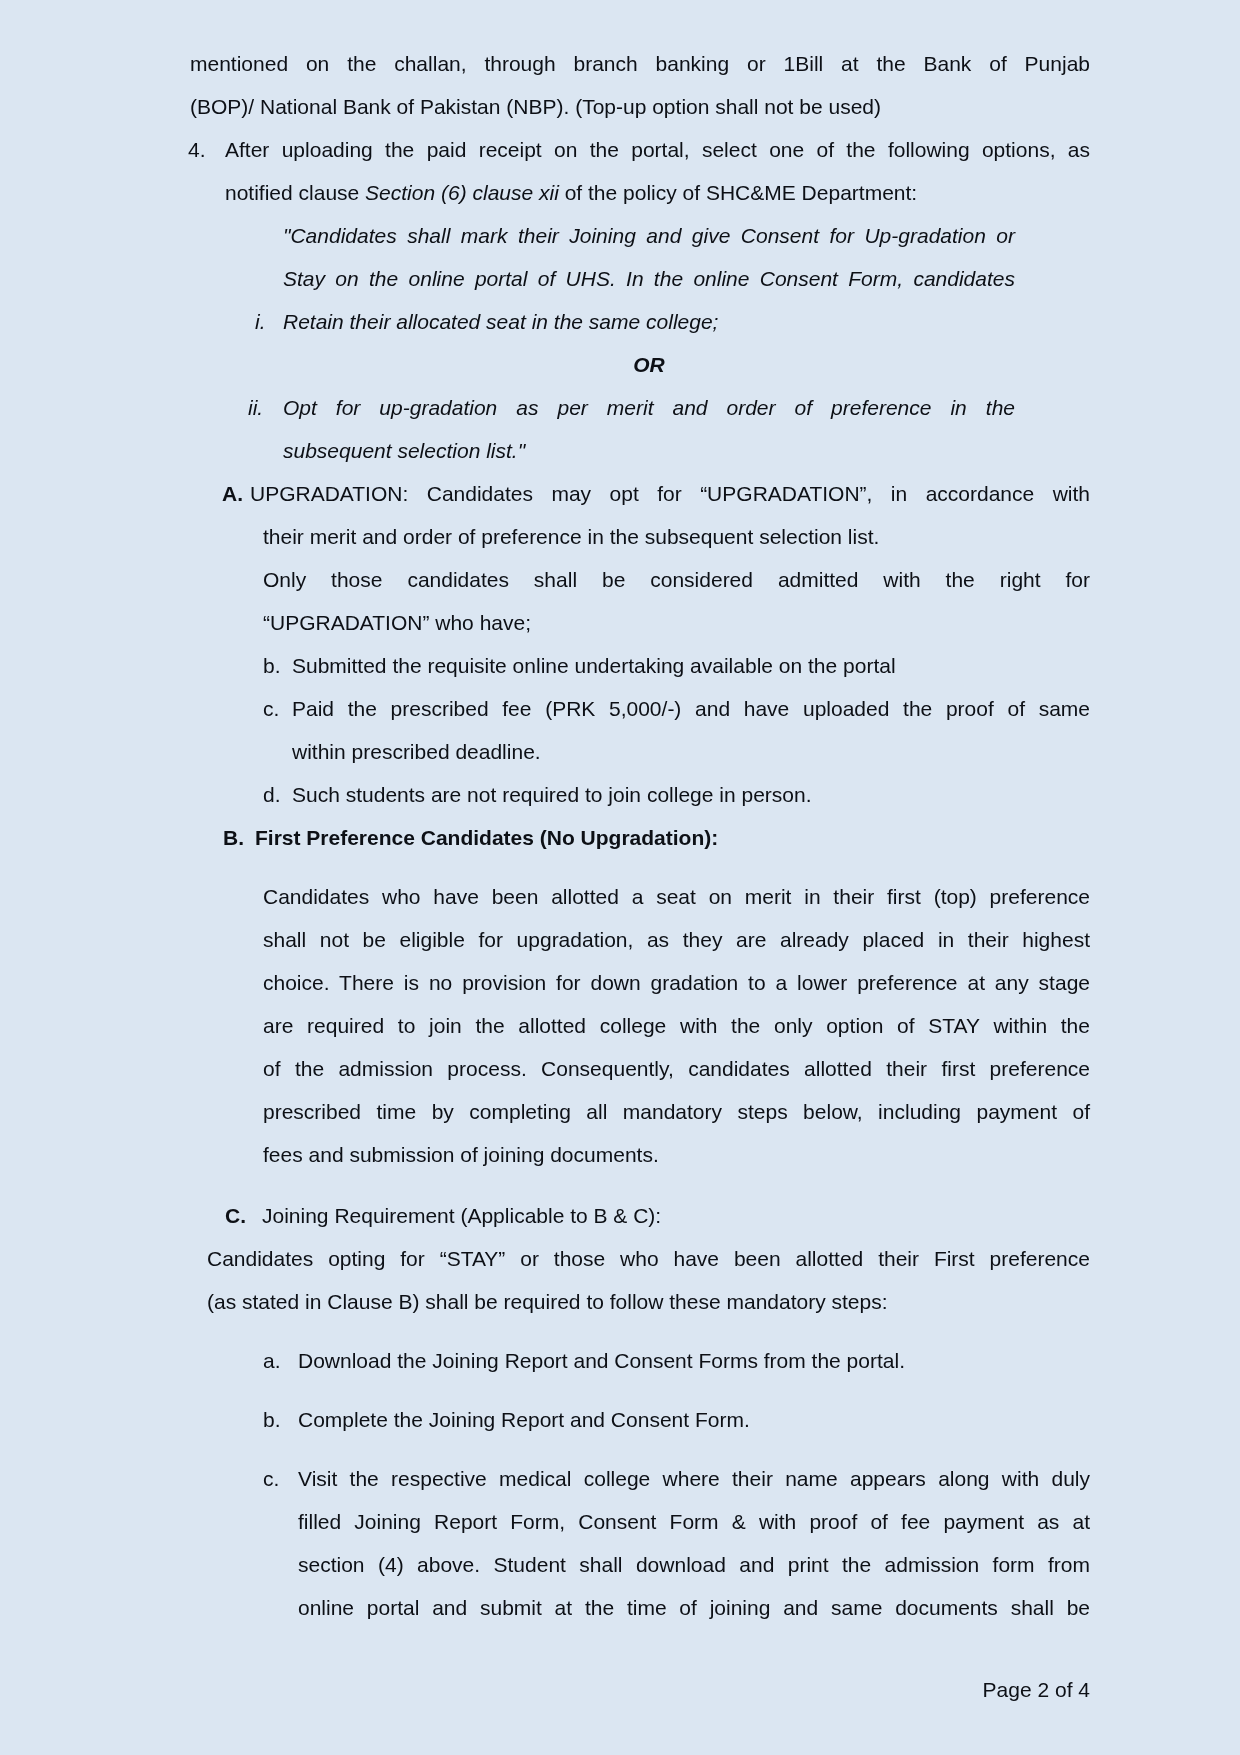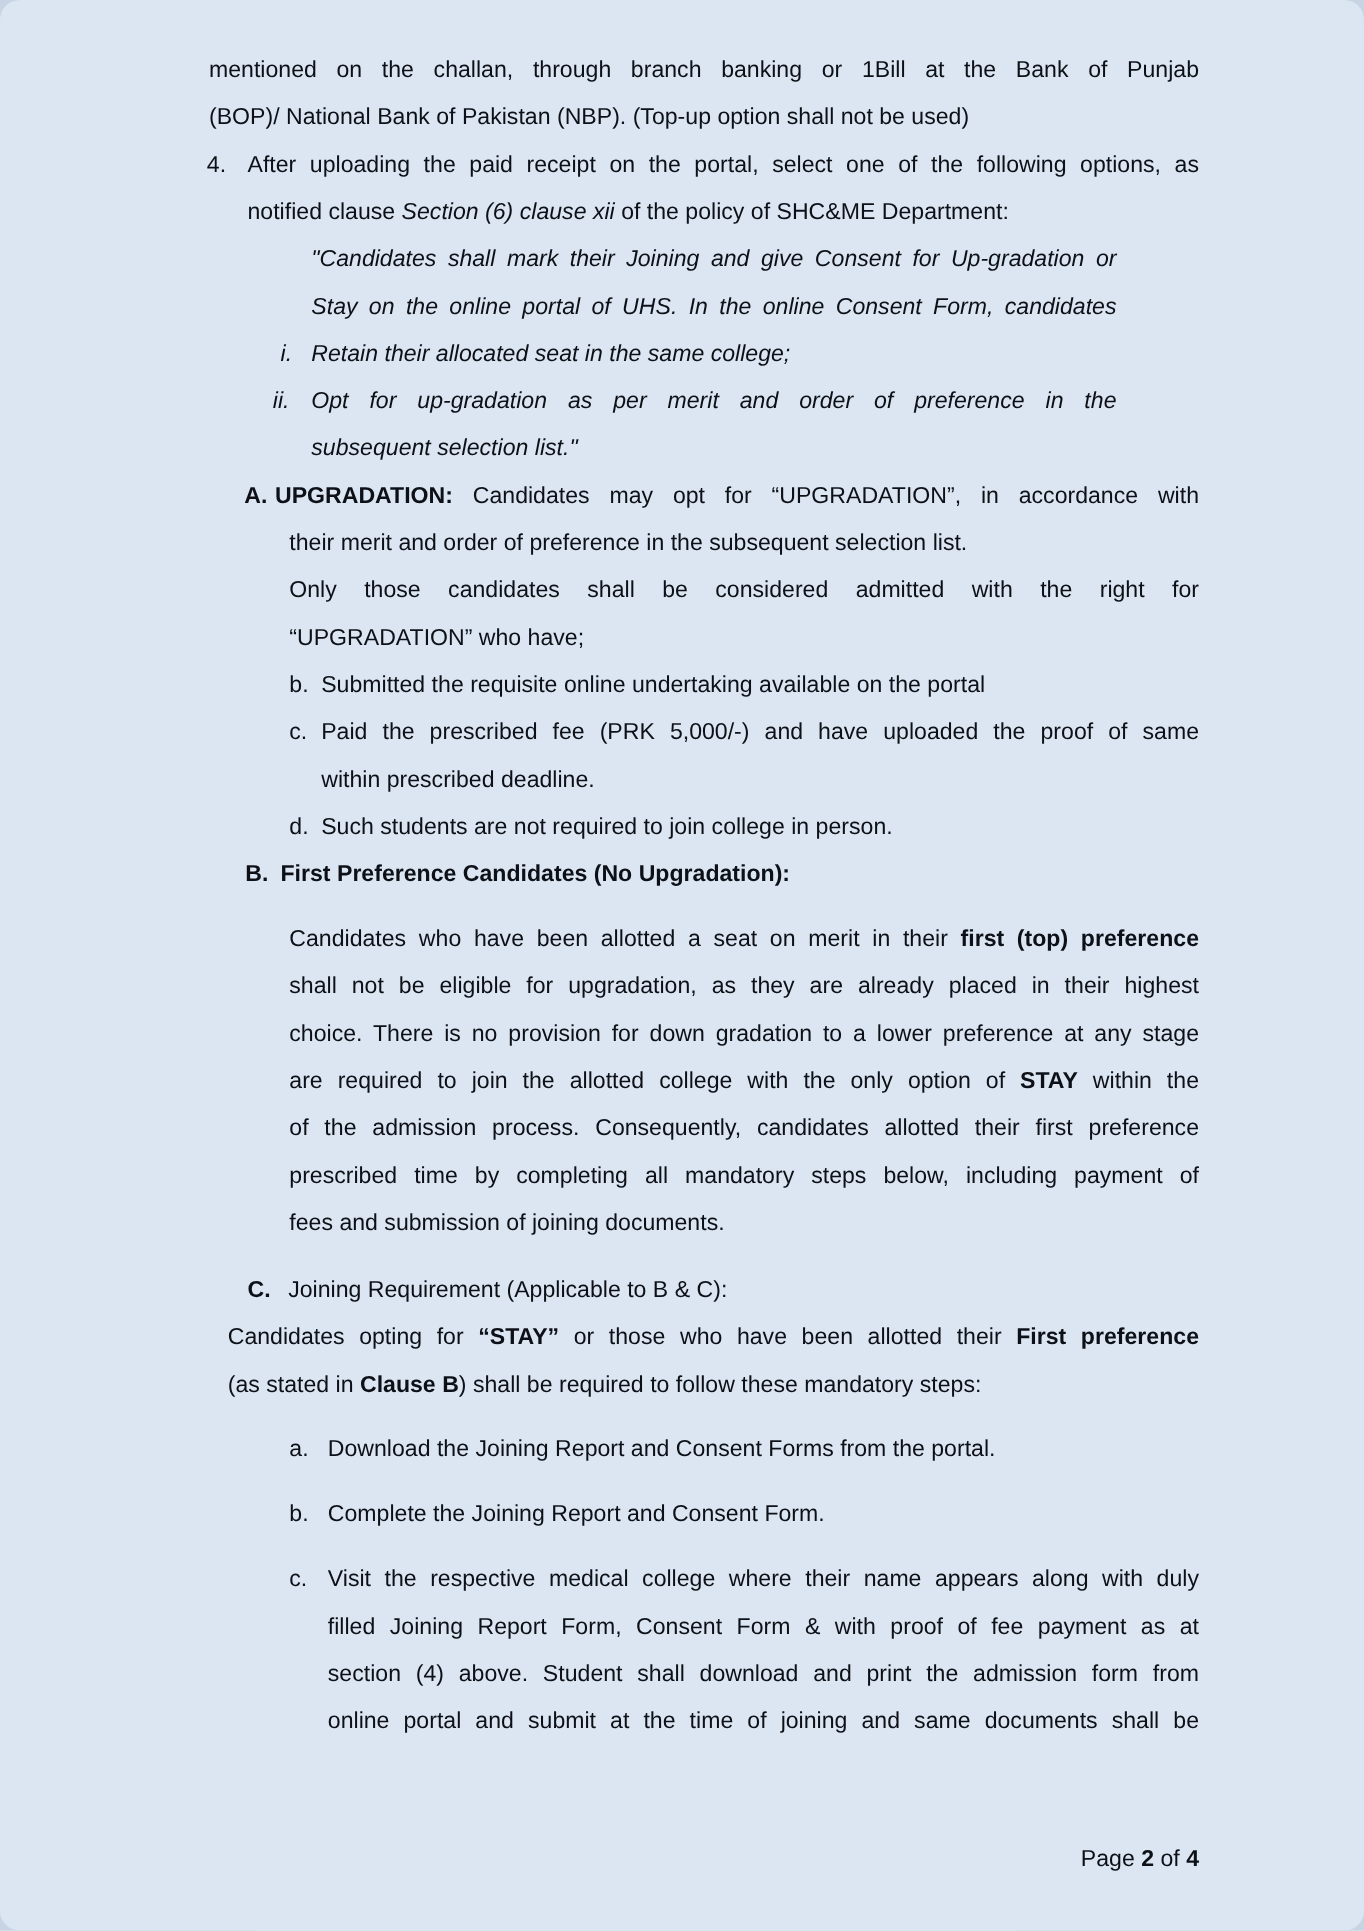--- a/index.html
+++ b/index.html
@@ -12,21 +12,21 @@
     font-size:21px;line-height:43px;
     padding:42px 150px 0 190px;
     box-sizing:border-box;
     position:relative;
     overflow:hidden;
   }
   .blk{position:relative;}
   .marker{position:absolute;top:0;}
   .ln{white-space:nowrap;}
   .ln.j{text-align:justify;text-align-last:justify;}
-  .b{font-weight:bold;margin-top:20px;}
+  .b{font-weight:normal;margin-top:20px;}
   .i{font-style:italic;}
 
   .b-full{width:900px;}
   .b-item4{margin-left:35px;width:865px;}
   .b-item4 .marker{left:-37px;}
   .b-quote{margin-left:93px;width:732px;font-style:italic;}
   .b-i,.b-ii{margin-left:93px;width:732px;font-style:italic;}
   .b-i .marker{left:-28px;}
   .b-ii .marker{left:-35px;text-align:right;}
   .b-or{margin-left:93px;width:732px;text-align:center;font-weight:bold;font-style:italic;}
@@ -44,21 +44,21 @@
   .b-cpara{margin-left:17px;width:883px;}
   .b-abc{margin-left:108px;width:792px;}
   .b-abc .marker{left:-35px;}
   .gap{margin-top:16px;}
   .gap18{margin-top:18px;}
   .footer{position:absolute;top:1668px;right:150px;white-space:nowrap;}
 </style>
 </head>
 <body>
 
-<div class="page" style="background: rgb(219, 230, 242); color: rgb(13, 16, 22); border-radius: 18px;">
+<div class="page" style="background: rgb(219, 230, 242); color: rgb(13, 16, 22);">
 
   <div class="blk b-full">
       <div class="ln j"><span>mentioned on the challan, through branch banking or 1Bill at the Bank of Punjab</span></div>
       <div class="ln"><span>(BOP)/ National Bank of Pakistan (NBP). (Top-up option shall not be used)</span></div>
     </div>
 
   <div class="blk b-item4">
     <span class="marker">4.</span>
   <div class="ln j"><span>After uploading the paid receipt on the portal, select one of the following options, as</span></div>
       <div class="ln"><span>notified clause </span><span class="i">Section (6) clause xii</span><span> of the policy of SHC&amp;ME Department:</span></div>
@@ -67,20 +67,23 @@
   <div class="blk b-quote">
       <div class="ln j"><span>"Candidates shall mark their Joining and give Consent for Up-gradation or</span></div>
       <div class="ln j"><span>Stay on the online portal of UHS. In the online Consent Form, candidates</span></div>
     </div>
 
   <div class="blk b-i">
     <span class="marker">i.</span>
   <div class="ln"><span>Retain their allocated seat in the same college;</span></div>
     </div>
 
+  <div class="blk b-or">
+    <span>OR</span>
+  </div>
 
   <div class="blk b-ii">
     <span class="marker">ii.</span>
   <div class="ln j"><span>Opt for up-gradation as per merit and order of preference in the</span></div>
       <div class="ln"><span>subsequent selection list."</span></div>
     </div>
 
   <div class="blk b-a">
     <span class="marker">A.</span>
   <div class="ln j"><span class="b">UPGRADATION:</span><span> Candidates may opt for “UPGRADATION”, in accordance with</span></div>

